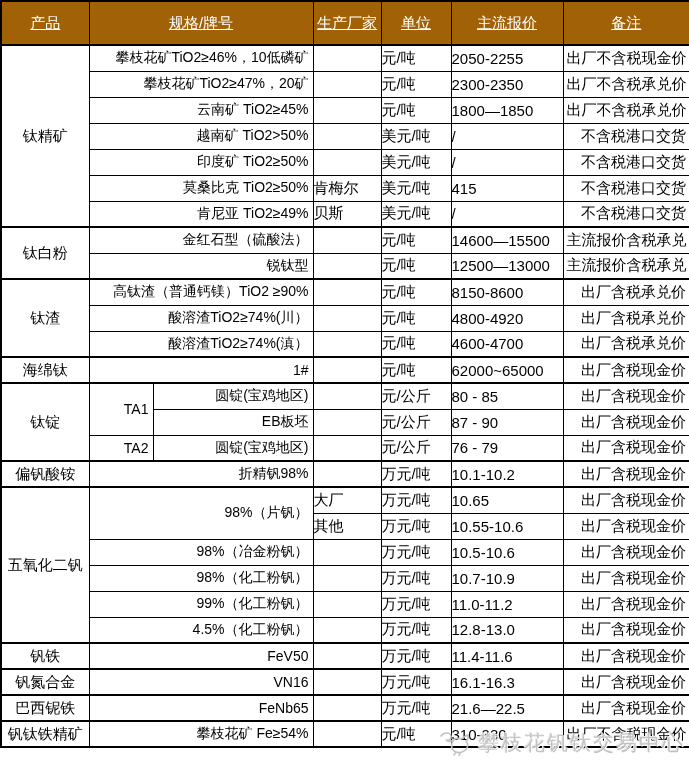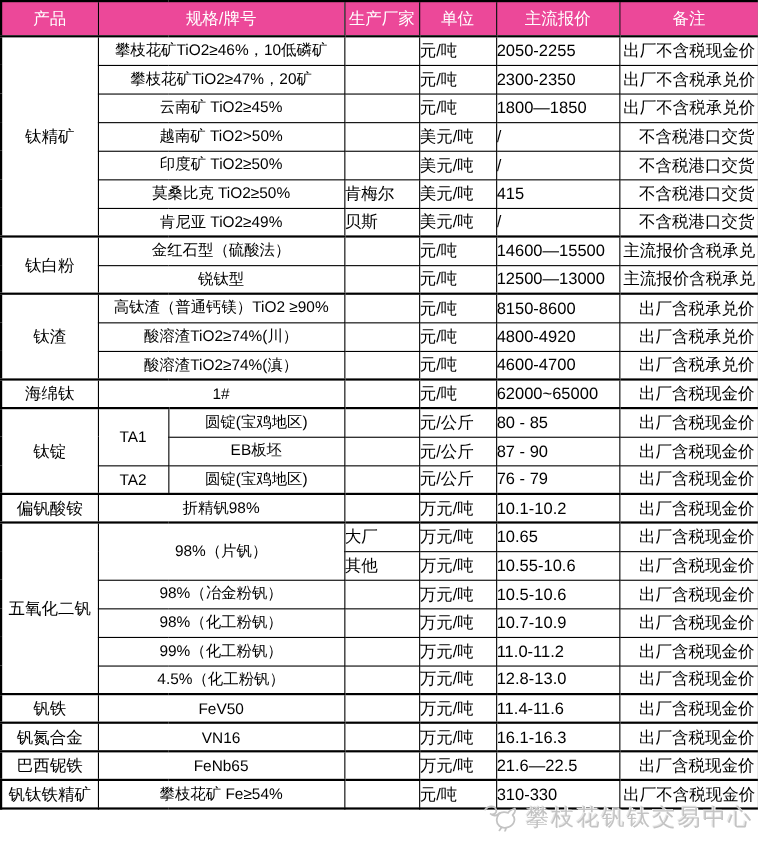--- a/index.html
+++ b/index.html
@@ -14,28 +14,29 @@
     width: 689px; border: 2px solid #000;
   }
   td, th {
     border: 1px solid #000;
     height: 26px;
     overflow: hidden; white-space: nowrap;
     font-size: 15px; font-weight: normal;
     vertical-align: middle;
   }
   thead th {
-    background: #ec4899; color: #ffffff;
-    height: 32px; font-size: 15px;
+    background: #a16207; color: #ffffff;
+    height: 44px; font-size: 15px;
     border-bottom: 2px solid #000;
     text-align: center;
+    text-decoration: underline;
   }
   tr.group-start td { border-top: 2px solid #000; }
   .cell-product { text-align: center; margin-top: 30px; }
-  .cell-spec, .cell-specA, .cell-specB { text-align: center; padding: 0 4px; font-size: 14px; }
+  .cell-spec, .cell-specA, .cell-specB { text-align: right; padding: 0 4px; font-size: 14px; }
   .cell-mfr   { text-align: left; }
   .cell-unit  { padding-right: 7px; }
   .cell-price { text-align: left; }
   .cell-note  { text-align: right; padding: 0 3px; }
   .watermark {
     position: absolute; left: 0; top: 729px; width: 685px;
     display: flex; align-items: center; justify-content: flex-end;
     gap: 6px; pointer-events: none;
   }
   .watermark-text {

